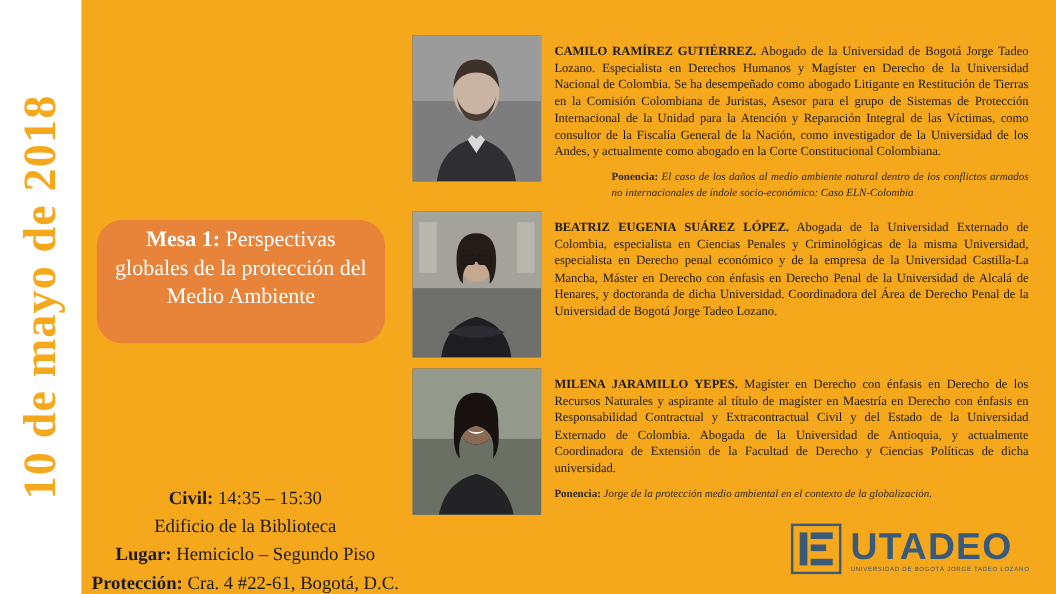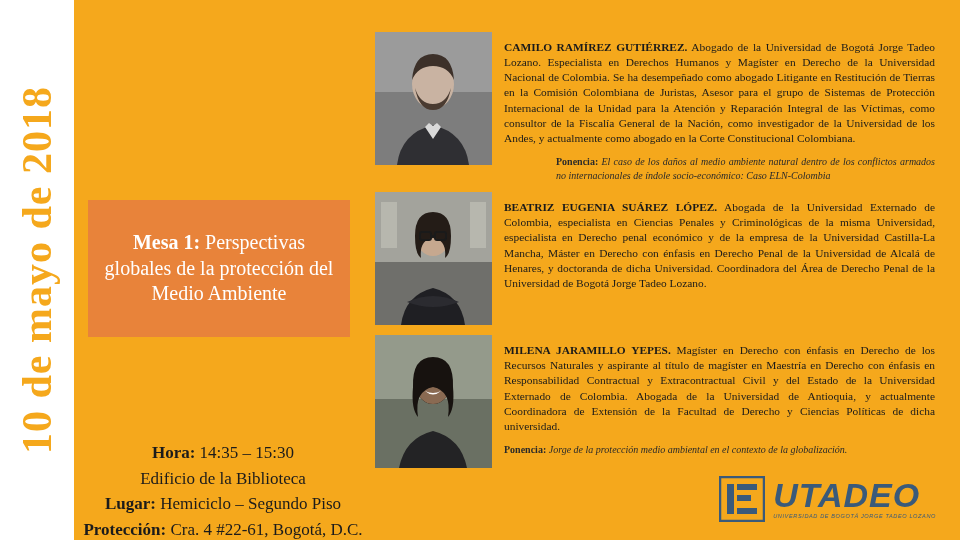--- a/index.html
+++ b/index.html
@@ -32,26 +32,27 @@
     font-weight: bold;
     font-size: 42px;
     letter-spacing: 1px;
     color: #F5A81C;
   }
 
   
   .session-box {
     position: absolute;
     left: 88px; top: 200px;
-    width: 262px; height: 137px;
+    width: 262px; height: 112px;
     background: #E8833A;
     display: flex;
-    align-items: center;
+    align-items: flex-start;
     justify-content: center;
     padding: 6px 14px;
+    border-radius: 23px;
   }
   .session-box .session-text {
     color: #ffffff;
     text-align: center;
     font-family: "Liberation Serif", serif;
     font-size: 20px;
     line-height: 1.28;
   }
   .session-box .session-text b { font-weight: bold; }
 
@@ -118,22 +119,21 @@
 
   .sp1 .sp-ponencia { padding-left: 52px; }
   .sp2 .sp-ponencia { padding-left: 0; }
   .sp3 .sp-ponencia { padding-left: 0; }
 
   
   .logo {
     position: absolute;
     right: 24px; bottom: 18px;
     display: flex;
-    align-items: center;
-    font-style: italic;
+    align-items: flex-end;
   }
   .logo-mark {
     width: 46px; height: 46px;
     position: relative;
     margin-right: 8px;
   }
   .logo-text { line-height: 1; }
   .logo-word {
     font-family: "Liberation Sans", sans-serif;
     font-weight: bold;
@@ -159,21 +159,21 @@
   </div>
 
   <div class="session-box">
     <div class="session-text">
       <b>Mesa 1:</b><span> Perspectivas globales de la protección del Medio Ambiente</span>
     </div>
   </div>
 
   <div class="logistics">
     <div class="line">
-      <b>Hora:</b><span> 14:35 – 15:30</span>
+      <b>Civil:</b><span> 14:35 – 15:30</span>
     </div>
     <div class="line">Edificio de la Biblioteca</div>
     <div class="line">
       <b>Lugar:</b><span> Hemiciclo – Segundo Piso</span>
     </div>
     <div class="line">
       <b>Protección:</b><span> Cra. 4 #22-61, Bogotá, D.C.</span>
     </div>
   </div>
 

